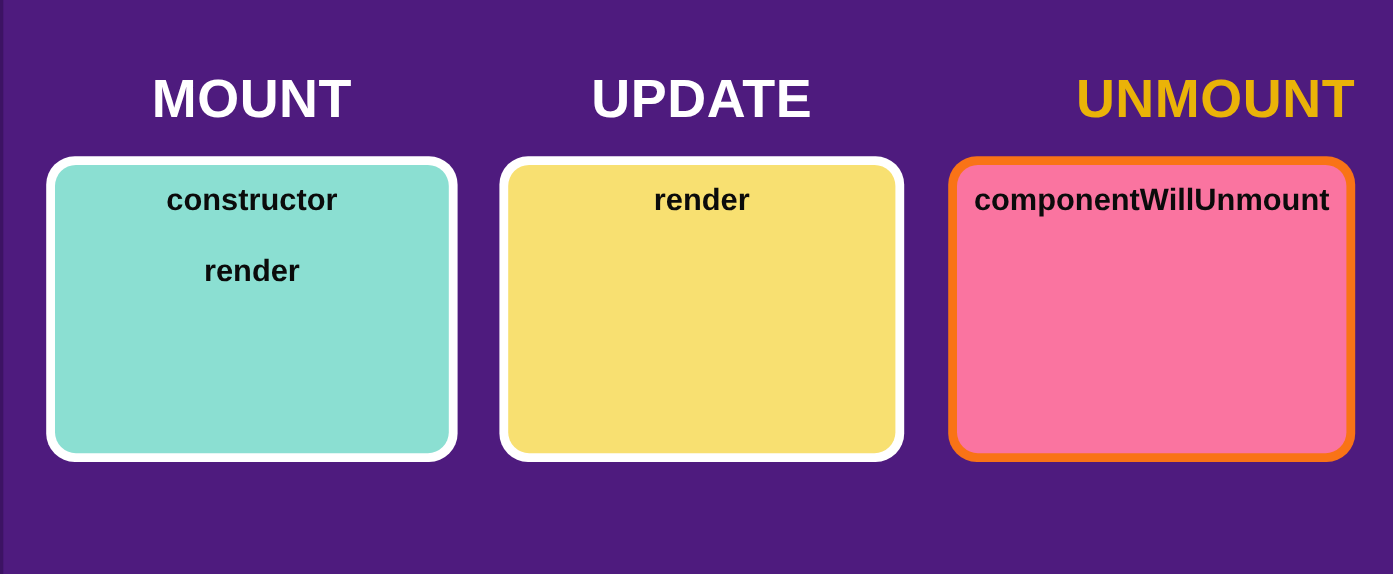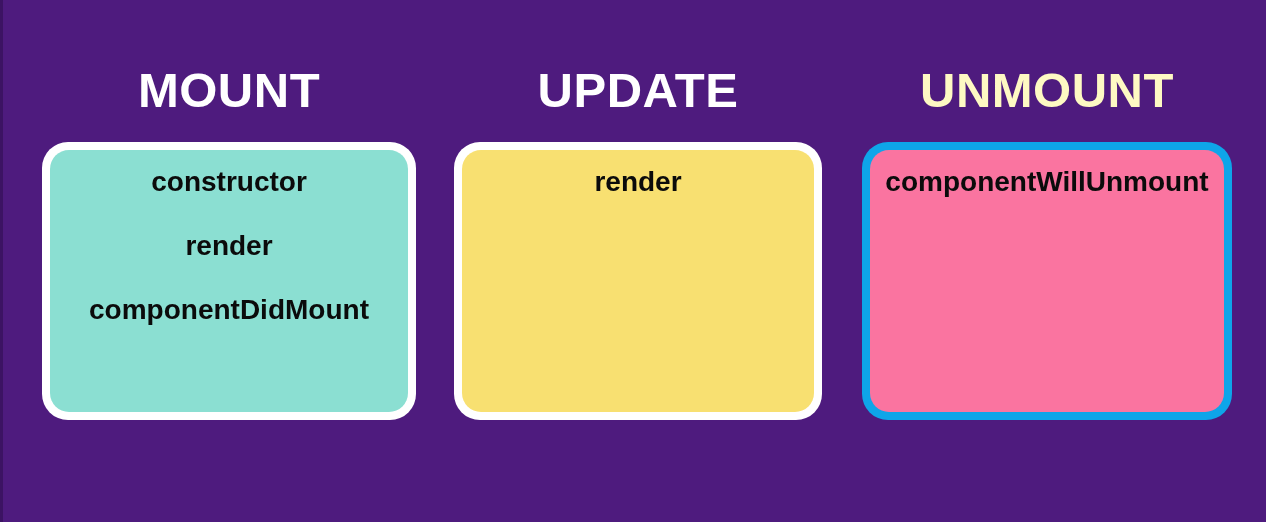--- a/index.html
+++ b/index.html
@@ -109,37 +109,36 @@
   <div class="edge-strip"></div>
 
   <div class="columns">
 
     <div class="column col-0">
       <div class="column-title" style="color: rgb(255, 255, 255); text-align: center;">MOUNT</div>
       <div class="card-outer" style="background: rgb(255, 255, 255);">
         <div class="card-inner" style="background: rgb(139, 223, 210);">
           <span class="lifecycle-item" style="color: rgb(11, 11, 11);">constructor</span>
           <span class="lifecycle-item" style="color: rgb(11, 11, 11);">render</span>
-          <span class="lifecycle-item" style="color: rgb(11, 11, 11);">componentDidMount</span>
         </div>
       </div>
     </div>
 
     <div class="column col-1">
       <div class="column-title" style="color: rgb(255, 255, 255); text-align: center;">UPDATE</div>
       <div class="card-outer" style="background: rgb(255, 255, 255);">
         <div class="card-inner" style="background: rgb(248, 224, 113);">
           <span class="lifecycle-item" style="color: rgb(11, 11, 11);">render</span>
         </div>
       </div>
     </div>
 
     <div class="column col-2">
-      <div class="column-title" style="color: #fef9c3;">UNMOUNT</div>
-      <div class="card-outer" style="background: #0ea5e9;">
+      <div class="column-title" style="color: #eab308; text-align: right;">UNMOUNT</div>
+      <div class="card-outer" style="background: #f97316;">
         <div class="card-inner" style="background: rgb(250, 116, 160);">
           <span class="lifecycle-item" style="color: rgb(11, 11, 11);">componentWillUnmount</span>
         </div>
       </div>
     </div>
 
   </div>
 </div>
 
 </body></html>

